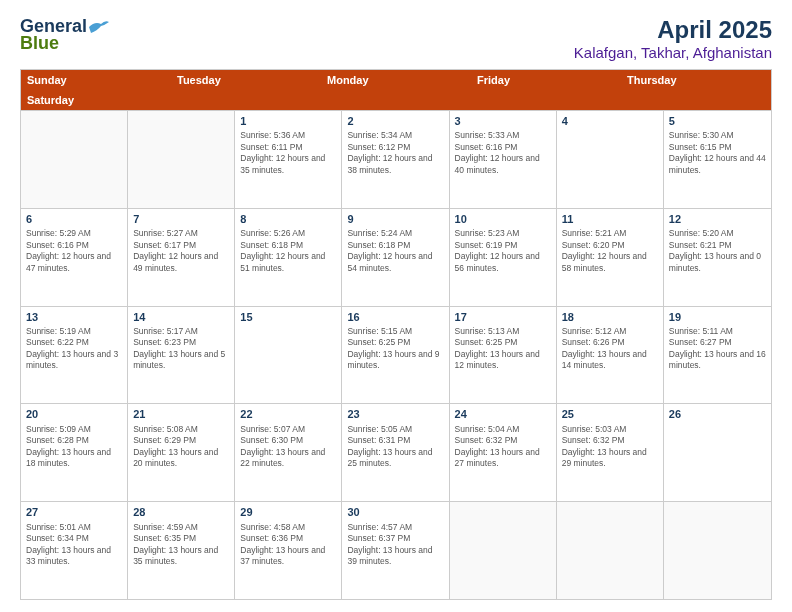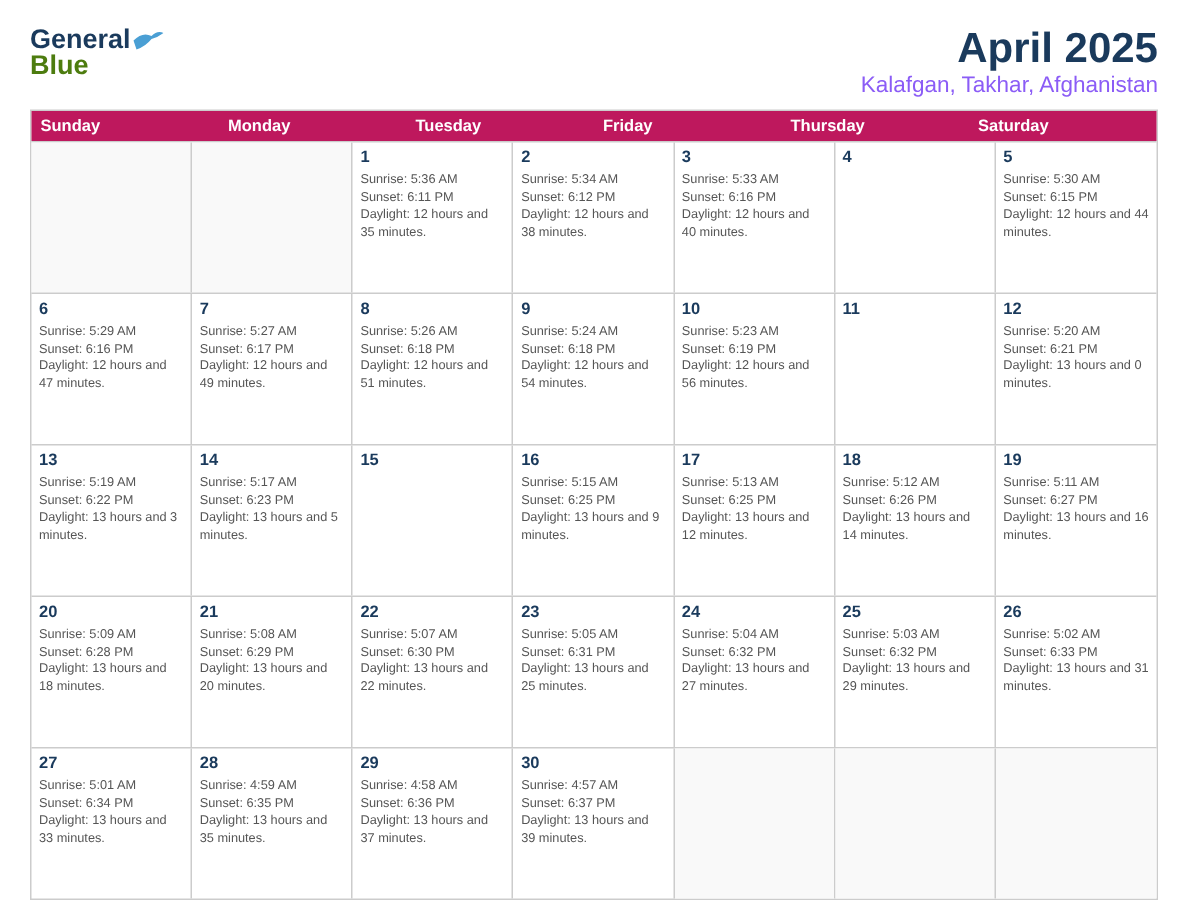--- a/index.html
+++ b/index.html
@@ -29,39 +29,39 @@
       align-items: flex-start;
     }
     .logo-line {
       display: flex;
       align-items: center;
     }
     .title-block {
       text-align: right;
     }
     .title-block h1 {
-      font-size: 28px;
+      font-size: 24px;
       color: #1a3a5c;
       font-weight: bold;
     }
     .title-block h2 {
       font-size: 15px;
-      color: #8b5cf6;
+      color: #4c1d95;
       font-weight: normal;
     }
     .calendar {
       flex: 1;
       display: flex;
       flex-direction: column;
       border: 1px solid #ccc;
     }
     .cal-header {
       display: grid;
-      grid-template-columns: repeat(6, 1fr);
-      background: #be185d;
+      grid-template-columns: repeat(5, 1fr);
+      background: #c2410c;
     }
     .cal-header-cell {
       color: white;
       font-size: 11px;
       font-weight: bold;
       padding: 4px 6px;
       text-align: left;
     }
     .cal-body {
       flex: 1;
@@ -121,22 +121,22 @@
     </div>
     <div class="title-block">
       <h1>April 2025</h1>
       <h2>Kalafgan, Takhar, Afghanistan</h2>
     </div>
   </div>
 
   <div class="calendar">
     <div class="cal-header">
     <div class="cal-header-cell">Sunday</div>
+        <div class="cal-header-cell">Tuesday</div>
         <div class="cal-header-cell">Monday</div>
-        <div class="cal-header-cell">Tuesday</div>
         <div class="cal-header-cell">Friday</div>
         <div class="cal-header-cell">Thursday</div>
         <div class="cal-header-cell">Saturday</div>
       </div>
     <div class="cal-body">
     <div class="cal-week">
           <div class="cal-cell empty"></div>
           <div class="cal-cell empty"></div>
           <div class="cal-cell">
             <div class="day-num">1</div>
@@ -174,20 +174,21 @@
           <div class="cal-cell">
             <div class="day-num">9</div>
             <div class="day-info"><span>Sunrise: 5:24 AM</span><br><span>Sunset: 6:18 PM</span><br><span>Daylight: 12 hours and 54 minutes.</span></div>
           </div>
           <div class="cal-cell">
             <div class="day-num">10</div>
             <div class="day-info"><span>Sunrise: 5:23 AM</span><br><span>Sunset: 6:19 PM</span><br><span>Daylight: 12 hours and 56 minutes.</span></div>
           </div>
           <div class="cal-cell">
             <div class="day-num">11</div>
+            <div class="day-info"><span>Sunrise: 5:21 AM</span><br><span>Sunset: 6:20 PM</span><br><span>Daylight: 12 hours and 58 minutes.</span></div>
           </div>
           <div class="cal-cell">
             <div class="day-num">12</div>
             <div class="day-info"><span>Sunrise: 5:20 AM</span><br><span>Sunset: 6:21 PM</span><br><span>Daylight: 13 hours and 0 minutes.</span></div>
           </div>
         </div>
         <div class="cal-week">
           <div class="cal-cell">
             <div class="day-num">13</div>
             <div class="day-info"><span>Sunrise: 5:19 AM</span><br><span>Sunset: 6:22 PM</span><br><span>Daylight: 13 hours and 3 minutes.</span></div>
@@ -236,21 +237,20 @@
           <div class="cal-cell">
             <div class="day-num">24</div>
             <div class="day-info"><span>Sunrise: 5:04 AM</span><br><span>Sunset: 6:32 PM</span><br><span>Daylight: 13 hours and 27 minutes.</span></div>
           </div>
           <div class="cal-cell">
             <div class="day-num">25</div>
             <div class="day-info"><span>Sunrise: 5:03 AM</span><br><span>Sunset: 6:32 PM</span><br><span>Daylight: 13 hours and 29 minutes.</span></div>
           </div>
           <div class="cal-cell">
             <div class="day-num">26</div>
-            <div class="day-info"><span>Sunrise: 5:02 AM</span><br><span>Sunset: 6:33 PM</span><br><span>Daylight: 13 hours and 31 minutes.</span></div>
           </div>
         </div>
         <div class="cal-week">
           <div class="cal-cell">
             <div class="day-num">27</div>
             <div class="day-info"><span>Sunrise: 5:01 AM</span><br><span>Sunset: 6:34 PM</span><br><span>Daylight: 13 hours and 33 minutes.</span></div>
           </div>
           <div class="cal-cell">
             <div class="day-num">28</div>
             <div class="day-info"><span>Sunrise: 4:59 AM</span><br><span>Sunset: 6:35 PM</span><br><span>Daylight: 13 hours and 35 minutes.</span></div>

